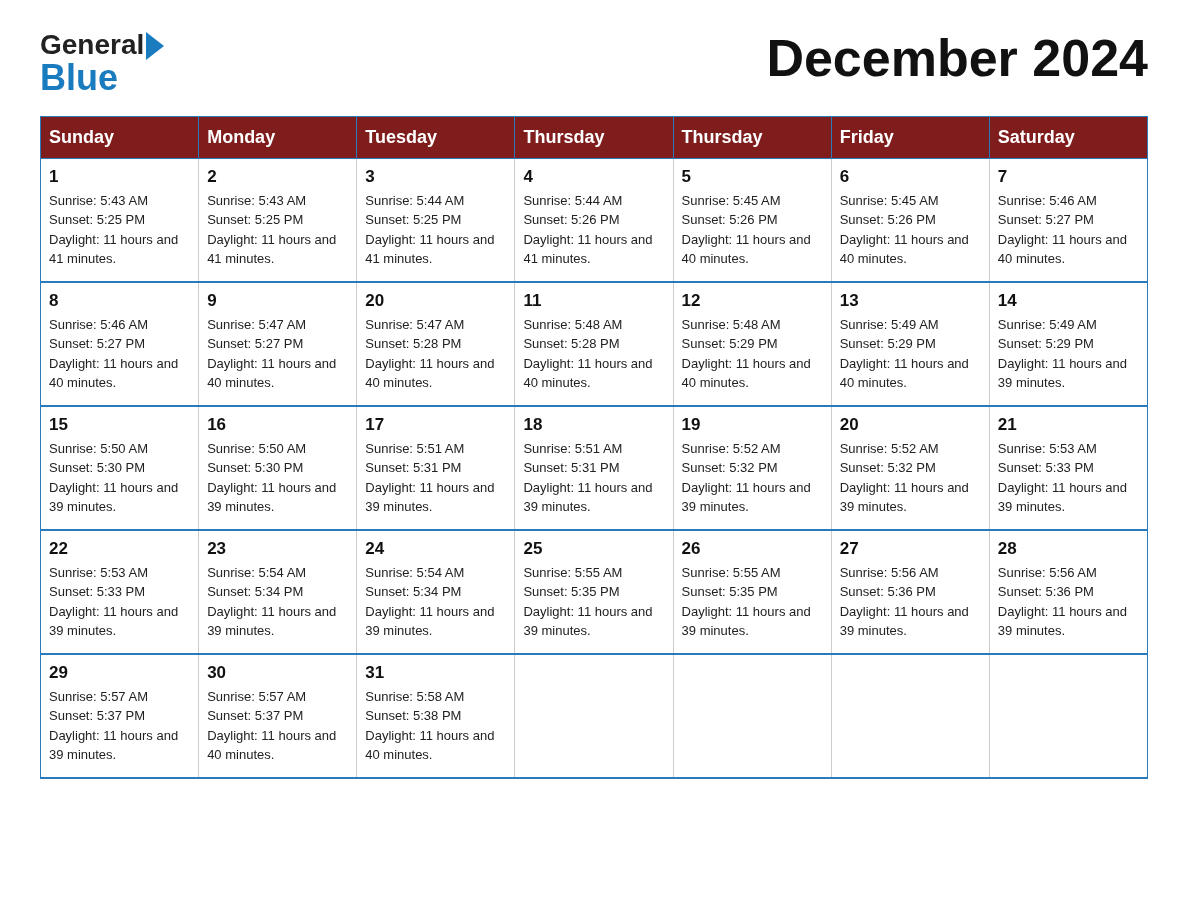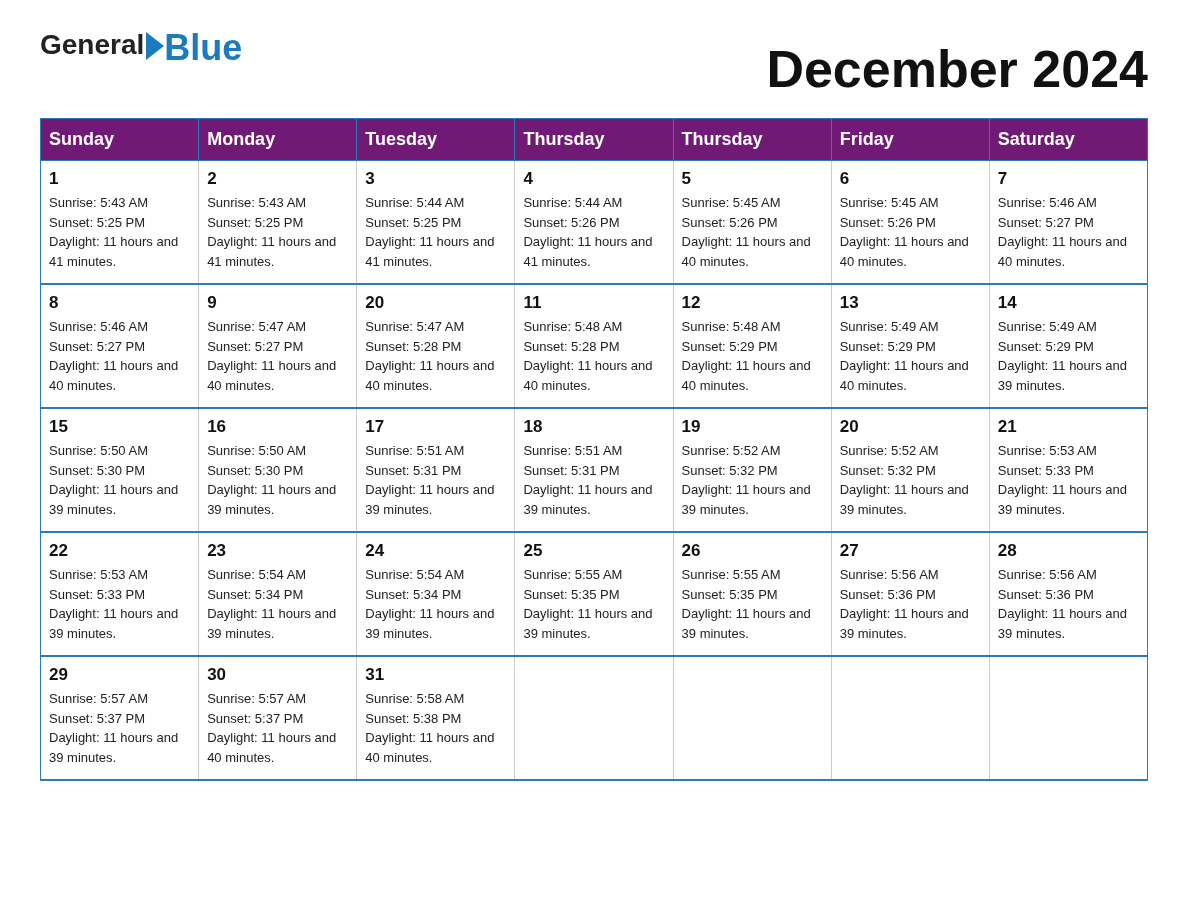--- a/index.html
+++ b/index.html
@@ -11,58 +11,57 @@
       min-height: 918px;
     }
     .header-area {
       display: flex;
       justify-content: space-between;
       align-items: flex-start;
       margin-bottom: 20px;
     }
     .logo {
       display: flex;
-      flex-direction: row;
+      flex-direction: column;
       align-items: flex-start;
     }
     .logo-general {
       font-size: 28px;
       font-weight: bold;
       color: #222;
       line-height: 1;
     }
     .logo-blue {
       font-size: 36px;
       font-weight: bold;
       color: #1a7bbf;
       line-height: 1;
       display: flex;
       align-items: center;
     }
     .title-area {
-      margin-top: 11px;
     }
     .month-title {
       font-size: 52px;
       font-weight: bold;
       color: #111;
       line-height: 1.1;
     }
     .location-title {
       font-size: 22px;
       color: #444;
       margin-top: 4px;
     }
     table {
       width: 100%;
       border-collapse: collapse;
       table-layout: fixed;
     }
     thead tr {
-      background-color: #701a75;
+      background-color: #7f1d1d;
     }
     thead th {
       color: #ffffff;
       font-size: 18px;
       font-weight: bold;
       padding: 10px 8px;
       text-align: left;
       border: 1px solid #2b7bba;
     }
     tbody tr {

